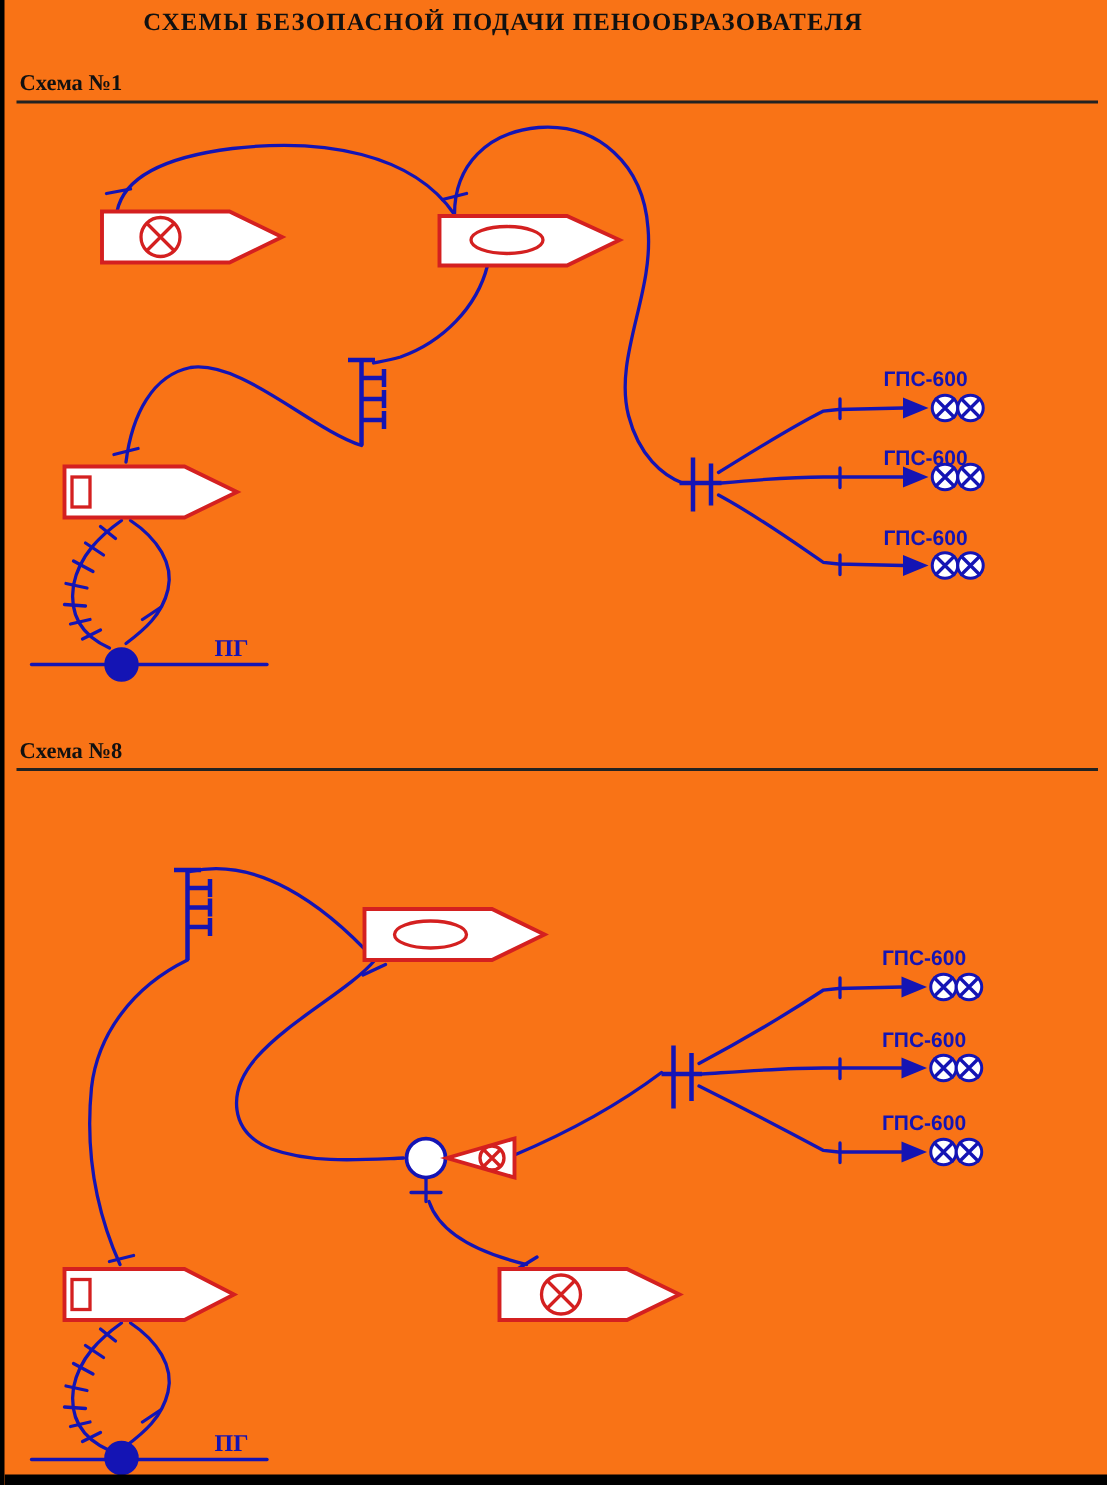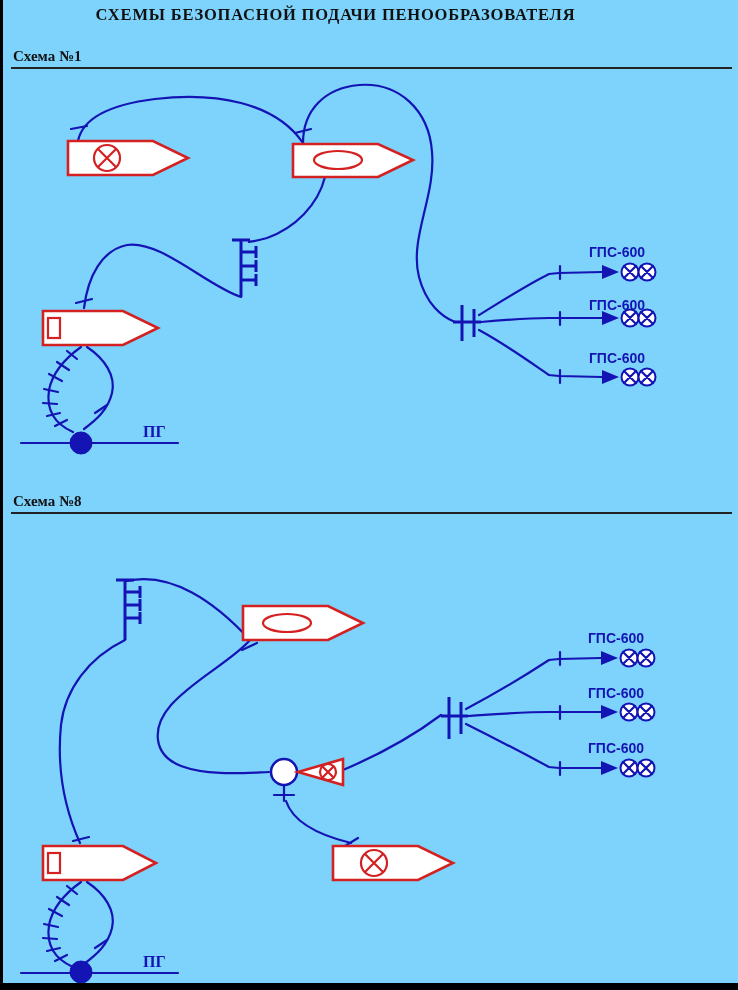--- a/index.html
+++ b/index.html
@@ -5,21 +5,21 @@
   :root{
     --line-blue:#1414b4;
     --label-blue:#1414b4;
     --truck-red:#d42020;
     --ink:#111111;
   }
   html,body{margin:0;padding:0;background:#888;}
   .page{
     position:relative;
     width:738px;height:990px;
-    background:#7dd3fc;
+    background:#f97316;
     overflow:hidden;
     font-family:"Liberation Serif", serif;
     border-left:3px solid #000;
     box-sizing:border-box;
   }
   .title{
     position:absolute;top:5px;left:0;right:70px;
     text-align:center;
     font-weight:bold;font-size:16.5px;letter-spacing:0.8px;
     color:var(--ink);

